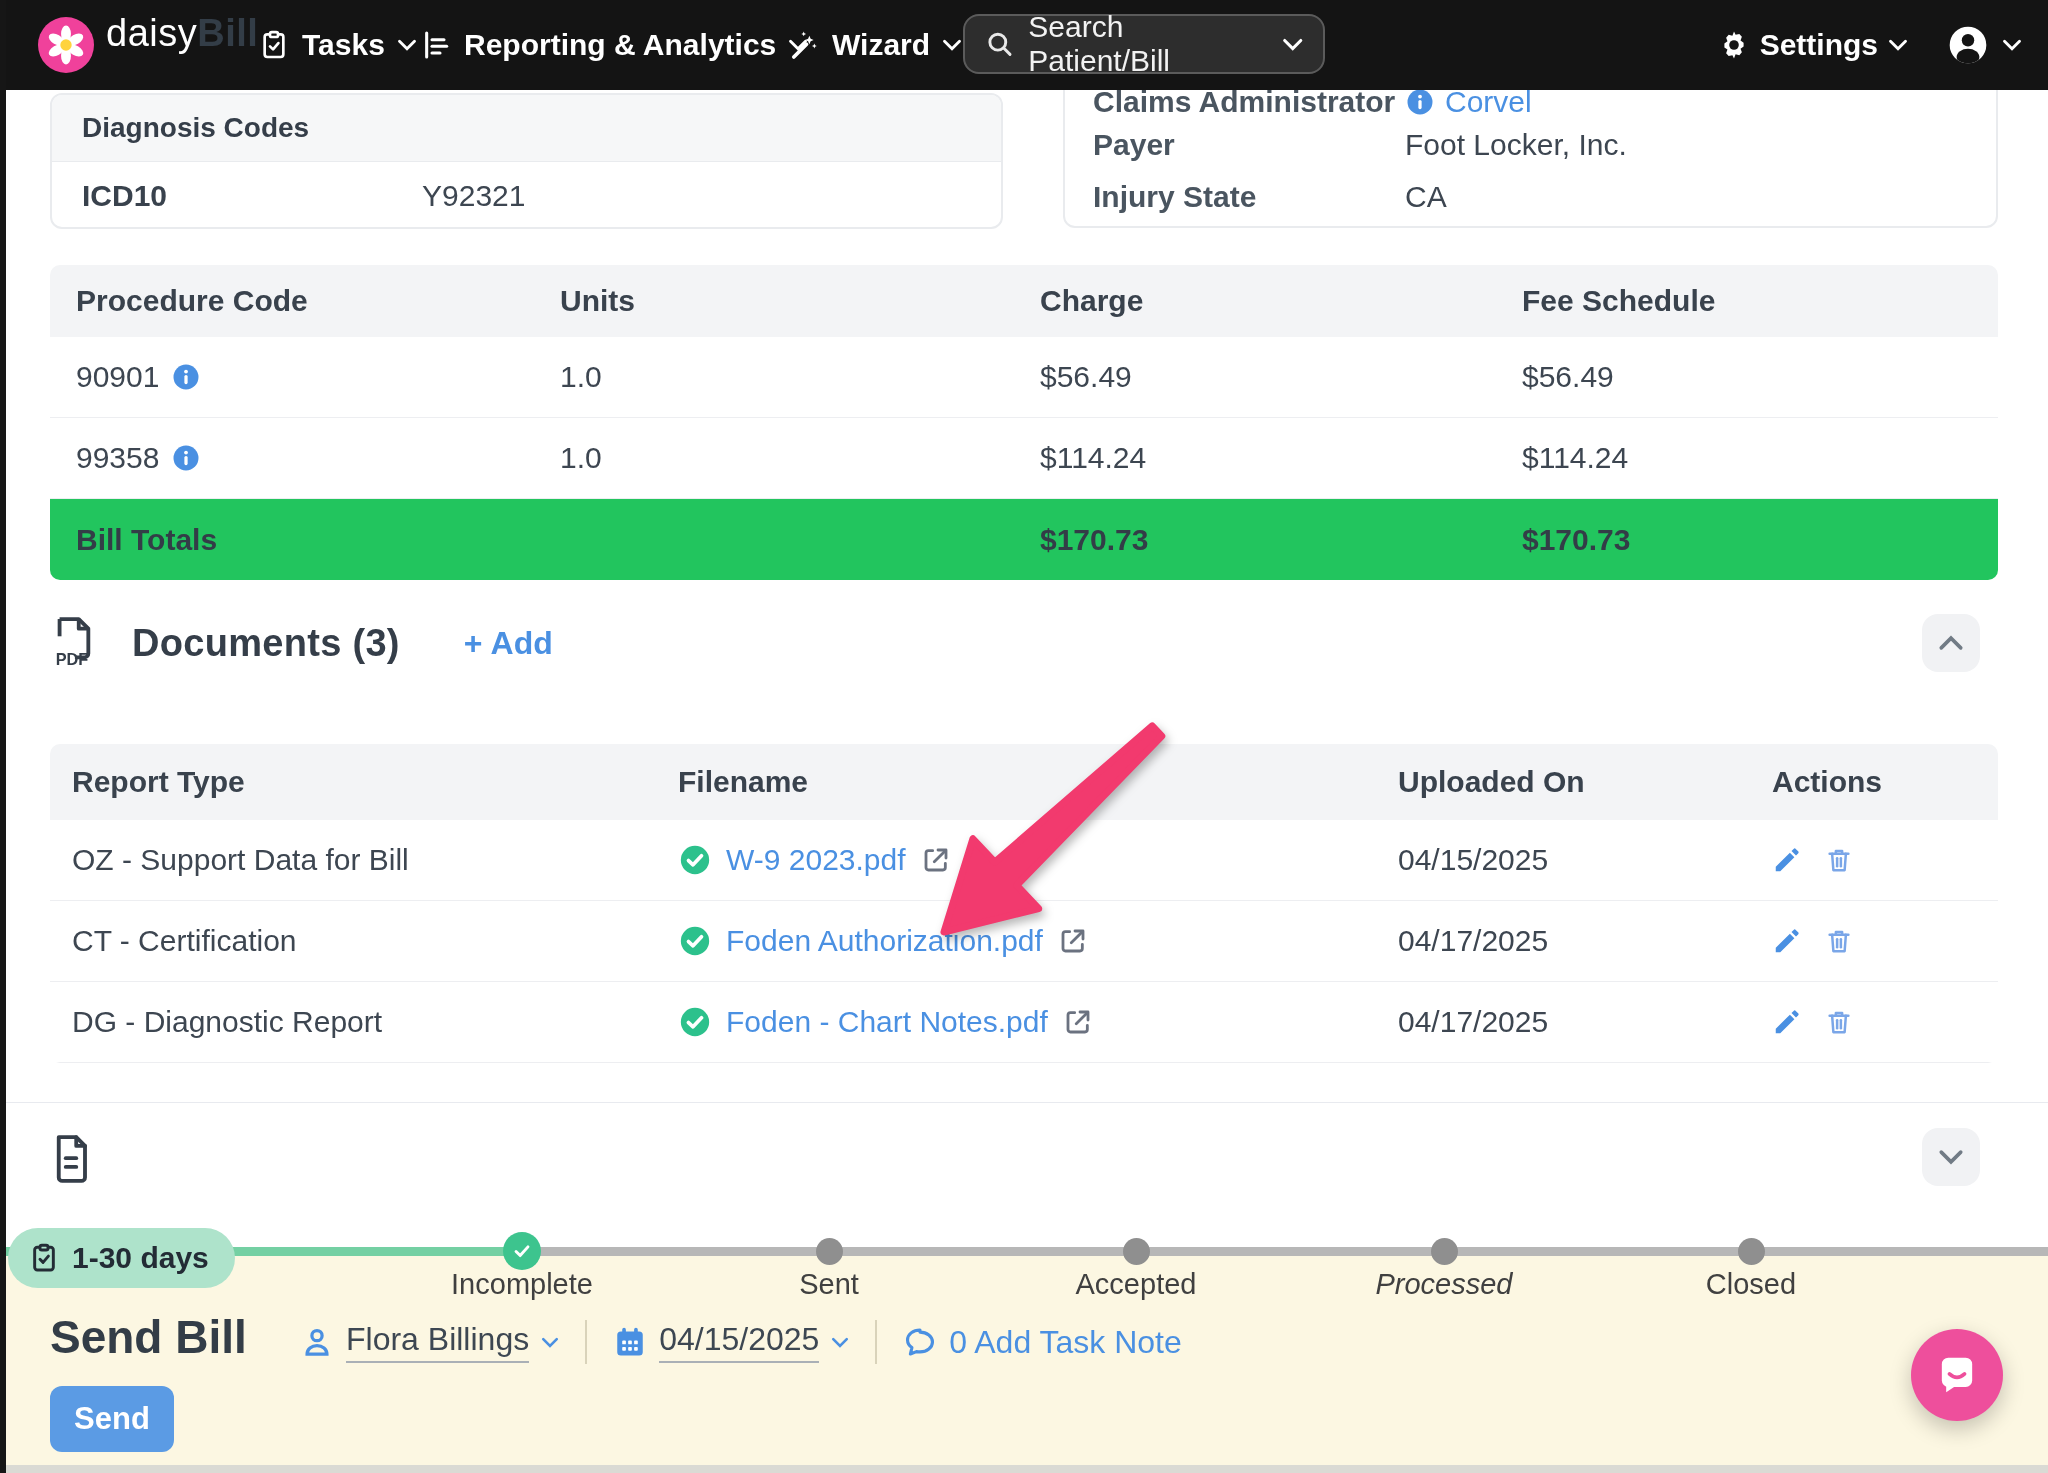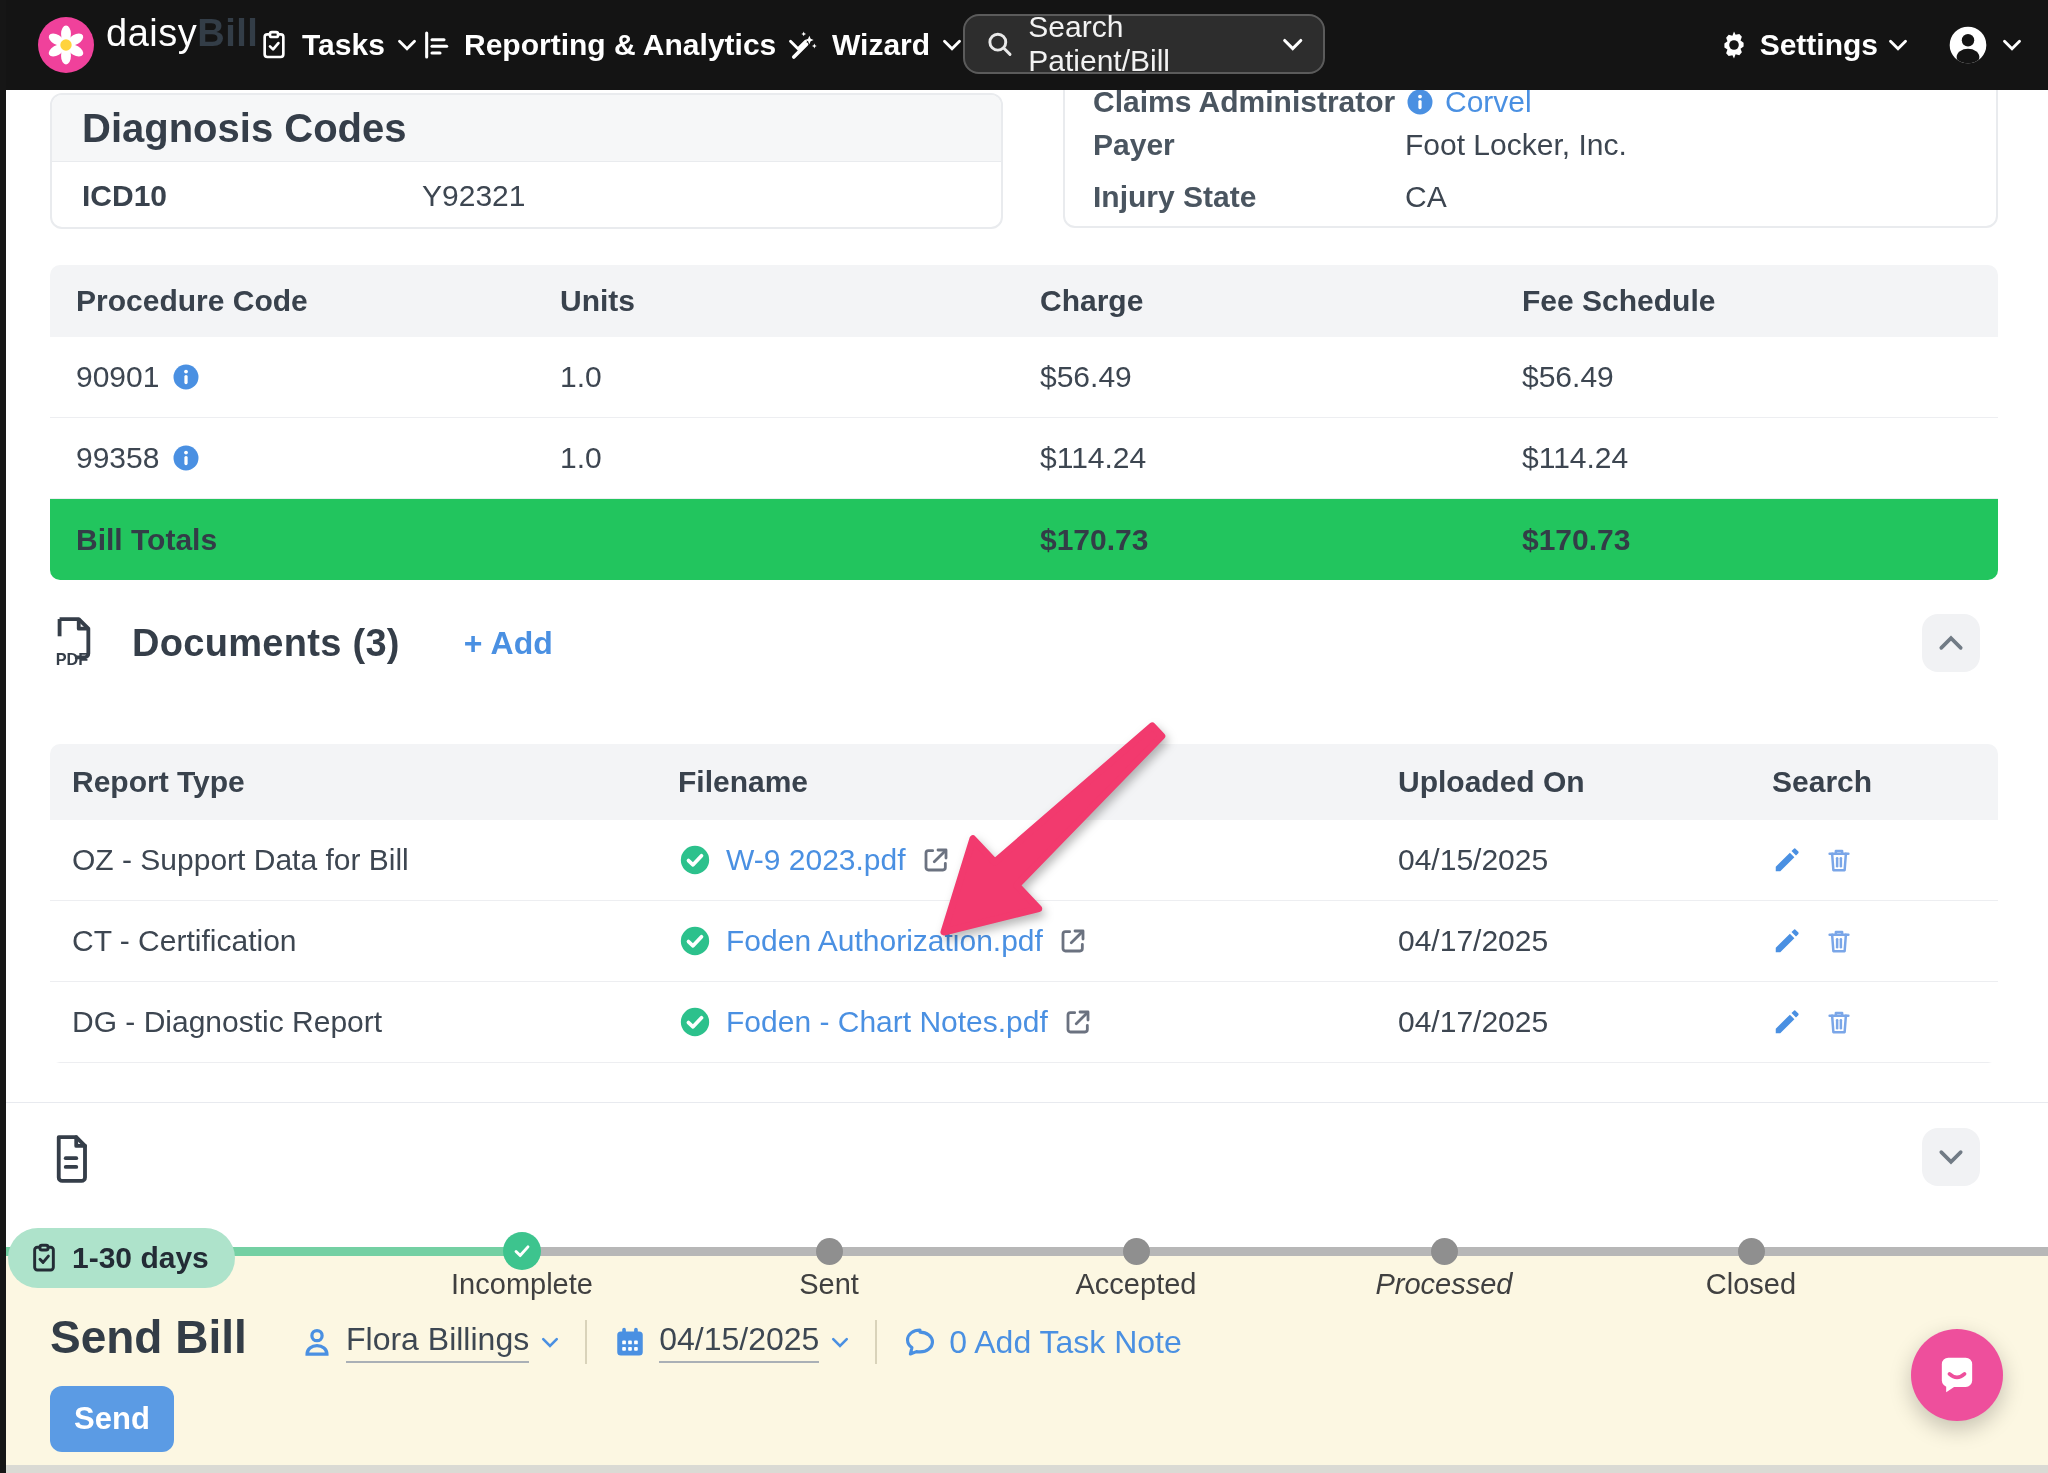--- a/index.html
+++ b/index.html
@@ -24,21 +24,21 @@
   .nav-wizard { left:786px; }
   .search-box { position:absolute; left:963px; top:14px; width:362px; height:60px; background:#2d2d2d; border:2px solid #5b5b5b; border-radius:16px; display:flex; align-items:center; padding:0 20px; gap:14px; color:#f2f2f2; font-size:30px; cursor:pointer; }
   .search-box .chev { margin-left:auto; }
   .nav-right { position:absolute; right:26px; top:0; height:90px; display:flex; align-items:center; gap:38px; }
   .nav-settings { display:flex; align-items:center; gap:10px; color:#fff; font-size:30px; font-weight:700; cursor:pointer; }
   .nav-account { display:flex; align-items:center; gap:12px; cursor:pointer; }
 
   
   .panel { position:absolute; background:#fff; border:2px solid #e9ebee; border-radius:12px; }
   .diagnosis-panel { left:50px; top:93px; width:953px; height:136px; overflow:hidden; }
-  .diag-header { height:67px; background:#f6f7f8; border-bottom:1px solid #e9ebee; display:flex; align-items:center; padding-left:30px; font-size:40px; font-weight:700; color:#353e49; }
+  .diag-header { height:67px; background:#f6f7f8; border-bottom:1px solid #e9ebee; display:flex; align-items:center; padding-left:30px; font-size:28px; font-weight:700; color:#353e49; }
   .diag-row { position:relative; height:67px; }
   .diag-label { position:absolute; left:30px; top:0; line-height:67px; font-size:30px; font-weight:600; color:#39424d; }
   .diag-value { position:absolute; left:370px; top:0; line-height:67px; font-size:30px; color:#3d4651; }
   .claim-panel { left:1063px; top:24px; width:935px; height:204px; z-index:5; }
   .claim-row { position:absolute; left:0; width:100%; height:42px; }
   .claim-label { position:absolute; left:28px; font-size:30px; font-weight:600; color:#4a5560; line-height:42px; }
   .claim-value { position:absolute; left:340px; font-size:30px; color:#3d4651; line-height:42px; display:flex; align-items:center; gap:10px; }
   .claim-link { color:#4a90e2; cursor:pointer; }
 
   
@@ -287,21 +287,21 @@
     <svg width="26" height="18" viewBox="0 0 16 10" fill="none" stroke="#717b85" stroke-width="2.2" stroke-linecap="round">
         <polyline points="2,8 8,2 14,8"></polyline>
       </svg>
   </div>
 
   <div class="tbl docs-table">
     <div class="t-head">
       <span class="cell hcell d-report">Report Type</span>
       <span class="cell hcell d-file">Filename</span>
       <span class="cell hcell d-up">Uploaded On</span>
-      <span class="cell hcell d-act">Search</span>
+      <span class="cell hcell d-act">Actions</span>
     </div>
 
     <div class="t-row">
       <span class="cell d-report">OZ - Support Data for Bill</span>
       <span class="cell d-file">
         <svg width="34" height="34" viewBox="0 0 24 24">
             <circle cx="12" cy="12" r="10" fill="#2cc18c"></circle>
             <polyline points="7.4,12.4 10.6,15.4 16.6,9" fill="none" stroke="#fff" stroke-width="2.6" stroke-linecap="round" stroke-linejoin="round"></polyline>
           </svg>
         <span class="file-link">W-9 2023.pdf</span>

